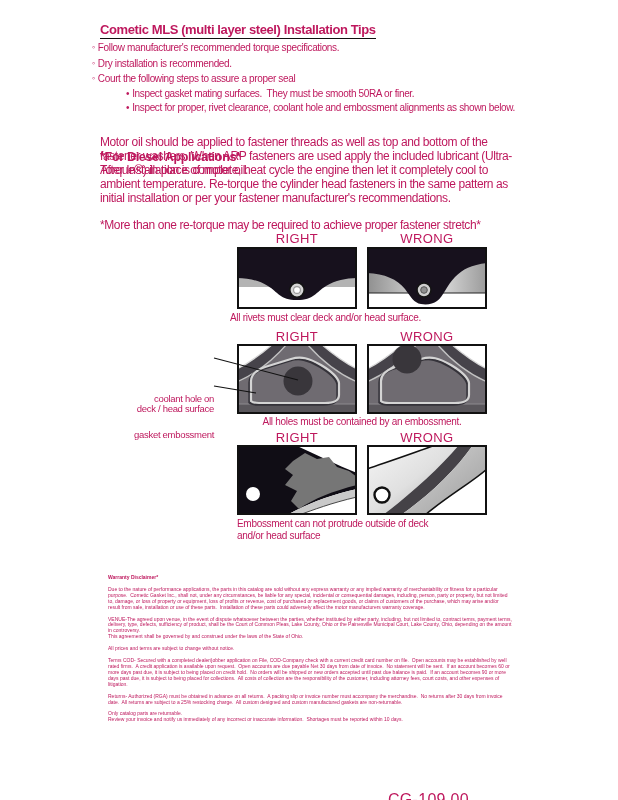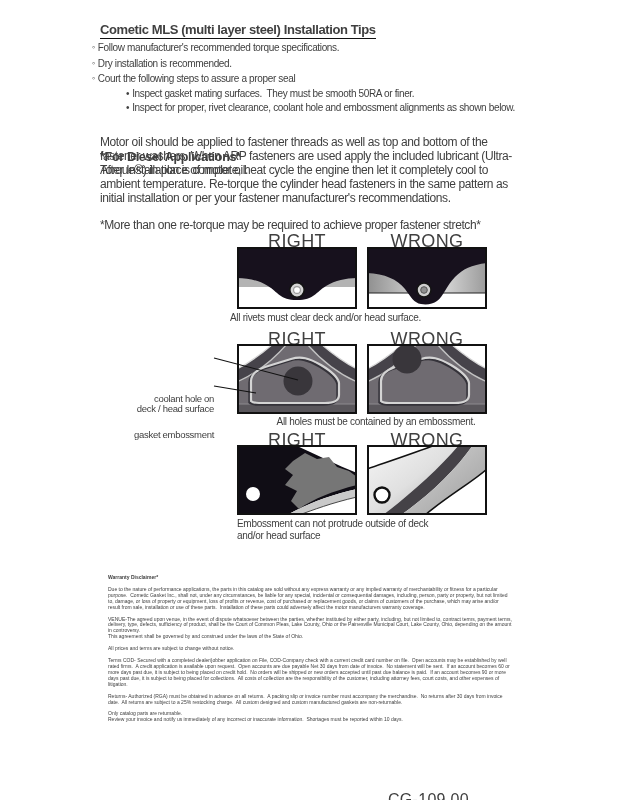--- a/index.html
+++ b/index.html
@@ -1,32 +1,32 @@
 <!DOCTYPE html>
 <html><head>
 <meta charset="utf-8">
 <style>
   html,body{margin:0;padding:0;background:#ffffff;}
   .page{
     position:relative;width:618px;height:800px;background:#ffffff;overflow:hidden;
-    font-family:"Liberation Sans","DejaVu Sans",sans-serif;color:#404040;
+    font-family:"Liberation Sans","DejaVu Sans",sans-serif;color:#be185d;
   }
   .abs{position:absolute;}
   .title{
     left:100px;top:22px;font-size:13px;font-weight:bold;letter-spacing:-0.4px;
     border-bottom:1.6px solid #111;padding-bottom:1px;white-space:nowrap;
   }
   .bullets{left:92px;top:40px;width:470px;font-size:10px;letter-spacing:-0.35px;line-height:14.5px;}
   .b{white-space:pre-wrap;}
   .b .m1{font-size:9px;vertical-align:1px;margin-right:3px;}
   .b .m2{font-size:10px;margin-right:3px;}
   .b.indent{margin-left:34px;}
   .h2{left:100px;top:117px;font-size:12.5px;font-weight:bold;letter-spacing:-0.3px;margin-top:33px;}
   .para{left:100px;width:428px;font-size:12px;letter-spacing:-0.4px;line-height:14px;white-space:pre-wrap;}
-  .rw-label{font-size:18px;letter-spacing:0.4px;text-align:center;width:120px;}
+  .rw-label{font-size:13px;letter-spacing:0.4px;text-align:center;width:120px;}
   .caption{font-size:10px;letter-spacing:-0.3px;line-height:12px;white-space:pre-wrap;}
   .panel{width:120px;height:70px;display:block;}
   .panel-s{width:120px;height:62px;display:block;}
   .lbl{font-size:9.5px;letter-spacing:-0.3px;line-height:10px;text-align:right;margin-top:47px;}
   .legal{left:108px;top:575px;width:404px;font-size:5px;line-height:5.9px;letter-spacing:0;}
   .legal .lp{white-space:pre-wrap;margin:0 0 6px 0;}
   .legal .lh{font-weight:bold;margin:0 0 6px 0;}
   .footer-code{left:388px;top:755px;font-size:16px;letter-spacing:0.3px;margin-top:36px;}
   svg{display:block;}
 </style>
@@ -124,21 +124,21 @@
     <path d="M120,0 L84,0 C98,12 110,20 120,25 Z" fill="#ffffff"></path>
     <path d="M84,0 C98,12 110,20 120,25 L120,38 C102,30 84,16 70,0 Z" fill="#46434a"></path>
     <path d="M84,0 C98,12 110,20 120,25" fill="none" stroke="#d8d8d8" stroke-width="1.3"></path>
     <path d="M70,0 C84,16 102,30 120,38" fill="none" stroke="#c2c2c2" stroke-width="1.3"></path>
     <path d="M14,57 L14,37 C14,30 20,26 28,23 L54,15 C64,12 72,14 84,21 C94,27 101,33 102,39 L102,51 C102,57 96,59 88,59 L22,59 C16,59 14,57 14,57 Z" fill="none" stroke="#35333a" stroke-width="2.4" transform="translate(-1.5,1.5)"></path>
     <path d="M14,57 L14,37 C14,30 20,26 28,23 L54,15 C64,12 72,14 84,21 C94,27 101,33 102,39 L102,51 C102,57 96,59 88,59 L22,59 C16,59 14,57 14,57 Z" fill="none" stroke="#d4d4d4" stroke-width="2.2"></path>
     <circle cx="40" cy="15" r="14.5" fill="#39363b"></circle>
     <rect x="1" y="1" width="118" height="68" fill="none" stroke="#111111" stroke-width="2"></rect>
   </svg>
 
-  <div class="abs caption" style="left:251px;top:416px;width:250px;text-align:center;">All holes must be contained by an embossment.</div>
+  <div class="abs caption" style="left:237px;top:416px;width:250px;text-align:center;">All holes must be contained by an embossment.</div>
 
   <div class="abs rw-label" style="left:237px;top:430px;">RIGHT</div>
   <div class="abs rw-label" style="left:367px;top:430px;">WRONG</div>
 
   <svg class="abs panel" style="left:237px;top:445px;" viewBox="0 0 120 70">
     <rect x="0" y="0" width="120" height="70" fill="#ffffff"></rect>
     <path d="M58,0 C80,10 100,20 120,28 L120,44 C92,50 68,60 50,70 L0,70 L0,0 Z" fill="#100d15"></path>
     <path d="M50,70 C68,60 92,50 120,44 L120,52 C94,58 76,65 62,70 Z" fill="#c9c9c9"></path>
     <path d="M62,70 C76,65 94,58 120,52" fill="none" stroke="#333333" stroke-width="0.9"></path>
     <path d="M56,16 L68,8 L80,14 L92,12 L100,22 L112,26 L120,32 L120,40 C96,46 76,54 62,64 L54,56 L60,46 L48,40 L56,30 L48,24 Z" fill="#767676"></path>

